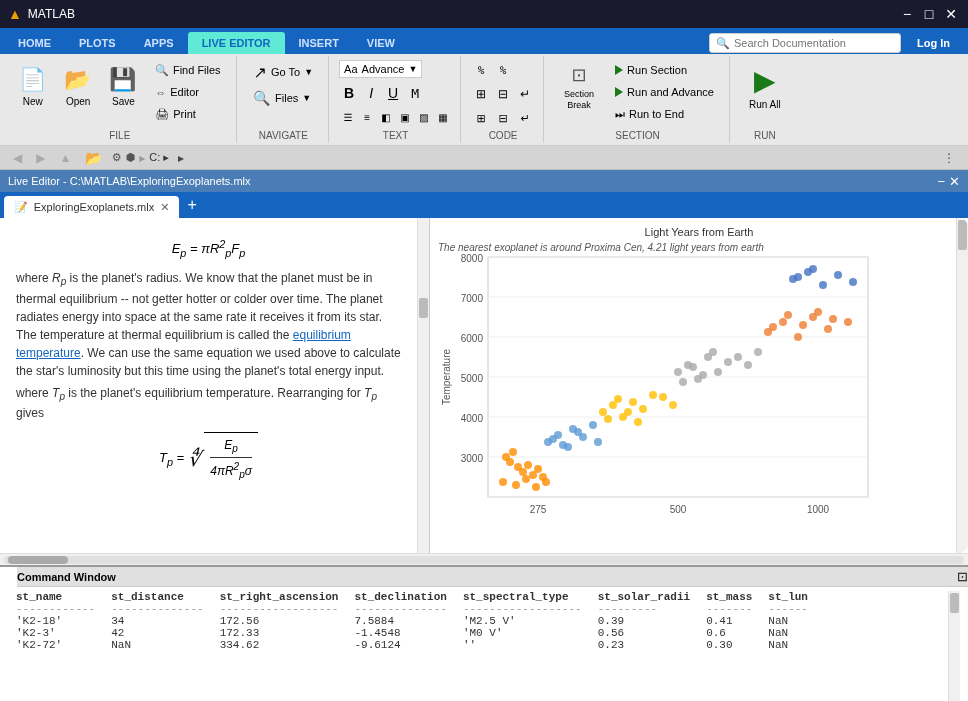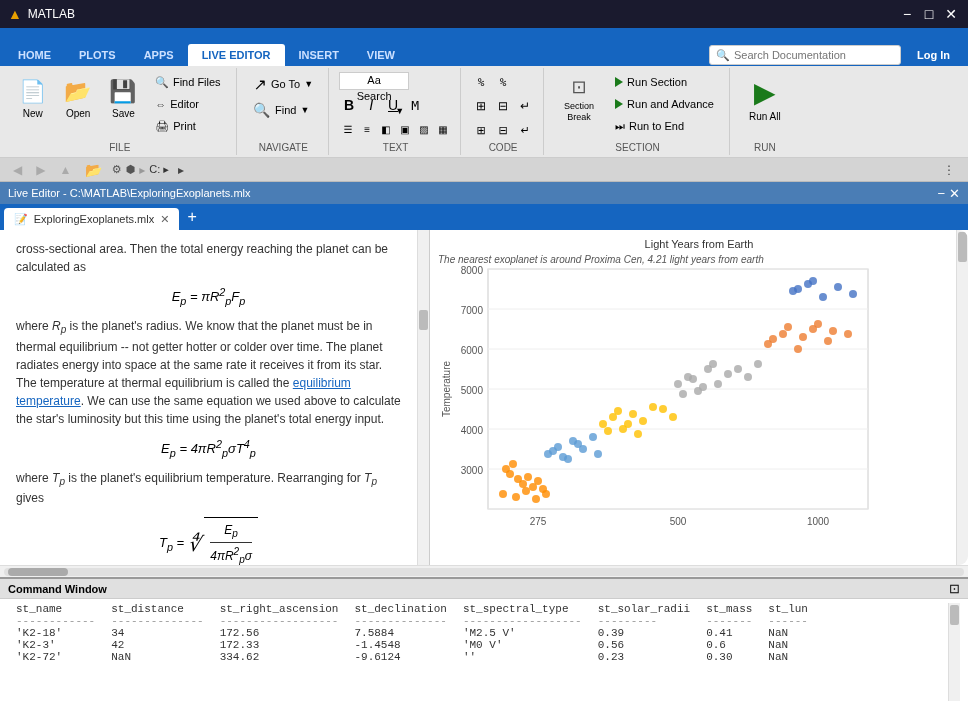--- a/index.html
+++ b/index.html
@@ -17,36 +17,36 @@
     }
     .title-bar-left { display: flex; align-items: center; gap: 6px; }
     .title-bar-controls { display: flex; gap: 4px; }
     .title-bar-btn { width: 18px; height: 18px; background: transparent; border: none; color: white; cursor: pointer; font-size: 14px; display: flex; align-items: center; justify-content: center; }
 
     
     .ribbon-tabs {
       background: #1565c0;
       display: flex;
       align-items: flex-end;
-      height: 38px;
+      height: 26px;
       padding-left: 4px;
     }
     .ribbon-tab {
       padding: 4px 14px;
       font-size: 11px;
       font-weight: 600;
       color: #cce0ff;
       cursor: pointer;
       height: 22px;
       display: flex;
       align-items: center;
       border-radius: 3px 3px 0 0;
     }
     .ribbon-tab.active {
-      background: #ffffff;
+      background: #5eead4;
       color: #1565c0;
     }
     .ribbon-tab-search {
       margin-left: auto;
       display: flex;
       align-items: center;
       padding-right: 8px;
       gap: 6px;
     }
     .search-box {
@@ -295,26 +295,27 @@
     .bottom-area {
       background: white;
       border-top: 2px solid #999;
       display: flex;
       flex-direction: column;
       height: 198px;
     }
     .command-window-title {
       background: #e0e0e0;
       border-bottom: 1px solid #ccc;
-      padding: 2px 8px;
+      padding: 2px 0;
       font-size: 11px;
       font-weight: 600;
       display: flex;
       justify-content: space-between;
       align-items: center;
+      margin-left: 17px;
     }
     .command-content {
       flex: 1;
       overflow: hidden;
       font-family: 'Courier New', monospace;
       font-size: 11px;
       padding: 4px 8px;
       background: white;
       display: flex;
     }
@@ -324,21 +325,21 @@
       overflow-y: auto;
     }
     .command-inner::-webkit-scrollbar { height: 8px; width: 8px; }
     .command-inner::-webkit-scrollbar-track { background: #f0f0f0; }
     .command-inner::-webkit-scrollbar-thumb { background: #bbb; }
     .cmd-table {
       border-collapse: collapse;
       white-space: nowrap;
     }
     .cmd-table td { padding: 0 8px; }
-    .cmd-table tr:first-child td { font-weight: 400; color: #333; }
+    .cmd-table tr:first-child td { font-weight: 700; color: #333; }
     .cmd-separator td { color: #999; }
     .cmd-row td { color: #333; margin-top: 21px; }
     .cmd-string { color: #a31515; }
     .cmd-right-scroll {
       width: 12px;
       background: #f0f0f0;
       border-left: 1px solid #ddd;
     }
     .hscroll-track {
       flex: 1;
@@ -371,21 +372,20 @@
       background: white;
       border: 1px solid #ccc;
       padding: 1px 4px;
       font-size: 11px;
       height: 18px;
       cursor: pointer;
       display: flex;
       align-items: center;
       gap: 4px;
       min-width: 70px;
-      flex-direction: column;
     }
     .bold-btn { font-weight: bold; font-size: 14px; }
     .italic-btn { font-style: italic; font-size: 14px; }
     .underline-btn { text-decoration: underline; font-size: 14px; }
     .mono-btn { font-family: monospace; font-size: 13px; }
     .fmt-b { display: flex; align-items: center; justify-content: center; width: 20px; height: 20px; cursor: pointer; border: 1px solid transparent; border-radius: 2px; }
     .align-b { display: flex; align-items: center; justify-content: center; width: 18px; height: 18px; cursor: pointer; font-size: 10px; }
   </style>
 </head>
 <body>
@@ -455,33 +455,33 @@
   <div class="ribbon-group">
     <div class="ribbon-group-content">
       <div style="display:flex; flex-direction:column; gap:2px;">
         <div class="ribbon-btn-small" style="height:24px;">
           <span style="font-size:16px;">↗</span>
           <span>Go To</span>
           <span style="font-size:9px;">▼</span>
         </div>
         <div class="ribbon-btn-small" style="height:24px;">
           <span style="font-size:14px;">🔍</span>
-          <span>Find</span>
+          <span>Files</span>
           <span style="font-size:9px;">▼</span>
         </div>
       </div>
     </div>
     <div class="ribbon-group-label">NAVIGATE</div>
   </div>
 
   <div class="ribbon-group">
     <div class="ribbon-group-content" style="flex-direction:column; gap:3px;">
       <div class="format-dropdown">
         <span>Aa</span>
-        <span style="font-size:11px;">Search</span>
+        <span style="font-size:11px;">Advance</span>
         <span style="font-size:9px; margin-left:auto;">▼</span>
       </div>
       <div style="display:flex; gap:2px; margin-top:2px;">
         <div class="fmt-b bold-btn">B</div>
         <div class="fmt-b italic-btn">I</div>
         <div class="fmt-b underline-btn">U</div>
         <div class="fmt-b mono-btn">M</div>
       </div>
       <div style="display:flex; gap:1px; margin-top:2px;">
 
@@ -588,31 +588,27 @@
       <span>ExploringExoplanets.mlx</span>
       <span class="close-x">✕</span>
     </div>
     <button class="new-tab-btn">+</button>
   </div>
 
   <div class="main-area">
 
     <div class="editor-pane">
       <div class="editor-pane-scroll">
-        <p style="font-size:12px; line-height:1.5; color:#333;">cross-sectional area.  Then the total energy reaching the planet can be calculated as</p>
 
         <div class="math-block">
           <span style="font-style:italic; font-size:13px;"><em>E</em><sub>p</sub> = π<em>R</em><sup>2</sup><sub>p</sub><em>F</em><sub>p</sub></span>
         </div>
 
         <p style="font-size:12px; line-height:1.5; color:#333; margin-top:4px;">where <span class="math-inline"><em>R</em><sub>p</sub></span> is the planet's radius.  We know that the planet must be in thermal equilibrium -- not getter hotter or colder over time.  The planet radiates energy into space at the same rate it receives it from its star. The temperature at thermal equilibrium is called the <span class="link-text">equilibrium temperature</span>.  We can use the same equation we used above to calculate the star's luminosity but this time using the planet's total energy input.</p>
 
-        <div class="math-block" style="margin-top:8px;">
-          <span style="font-style:italic; font-size:13px;"><em>E</em><sub>p</sub> = 4π<em>R</em><sup>2</sup><sub>p</sub>σ<em>T</em><sup>4</sup><sub>p</sub></span>
-        </div>
 
         <p style="font-size:12px; line-height:1.5; color:#333; margin-top:4px;">where <span class="math-inline"><em>T</em><sub>p</sub></span> is the planet's equilibrium temperature.  Rearranging for <span class="math-inline"><em>T</em><sub>p</sub></span> gives</p>
 
         <div class="formula-container" style="margin-top:10px;">
           <span style="font-style:italic; font-size:13px;">
             <em>T</em><sub>p</sub> = 
             <span style="font-size:20px; vertical-align:middle;">∜</span>
             <span style="display:inline-block; border-top:1px solid black; padding:3px 6px; font-size:12px; vertical-align:middle;">
               <em>E</em><sub>p</sub><br>
               <hr style="margin:1px 0; border:none; border-top:1px solid #333;">

